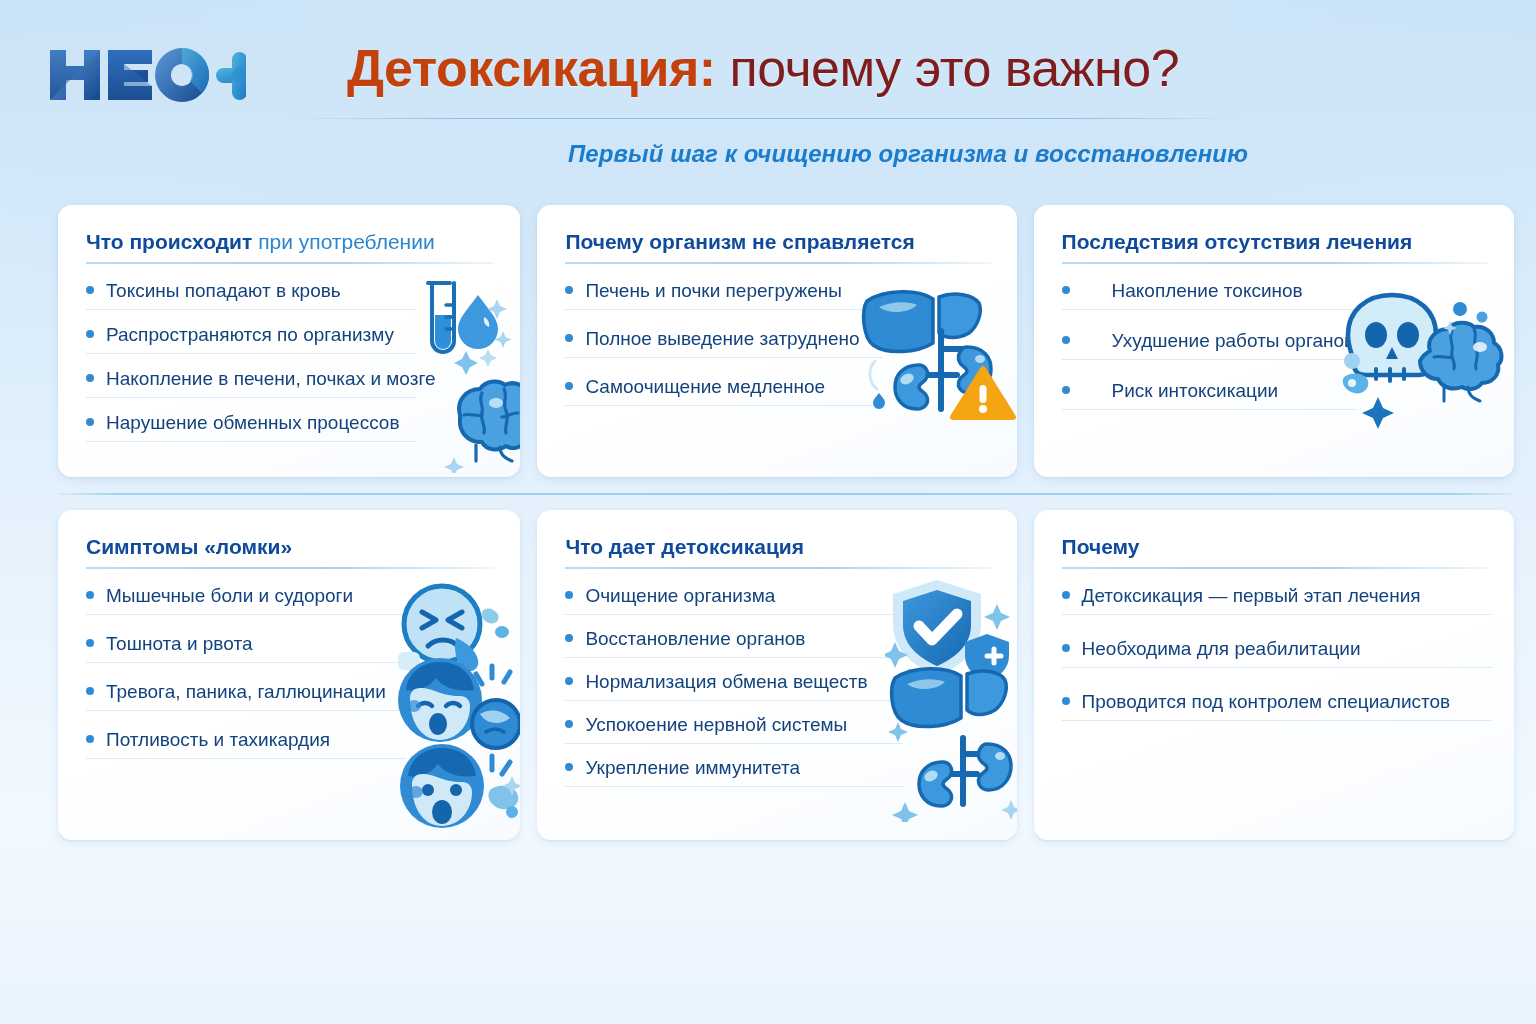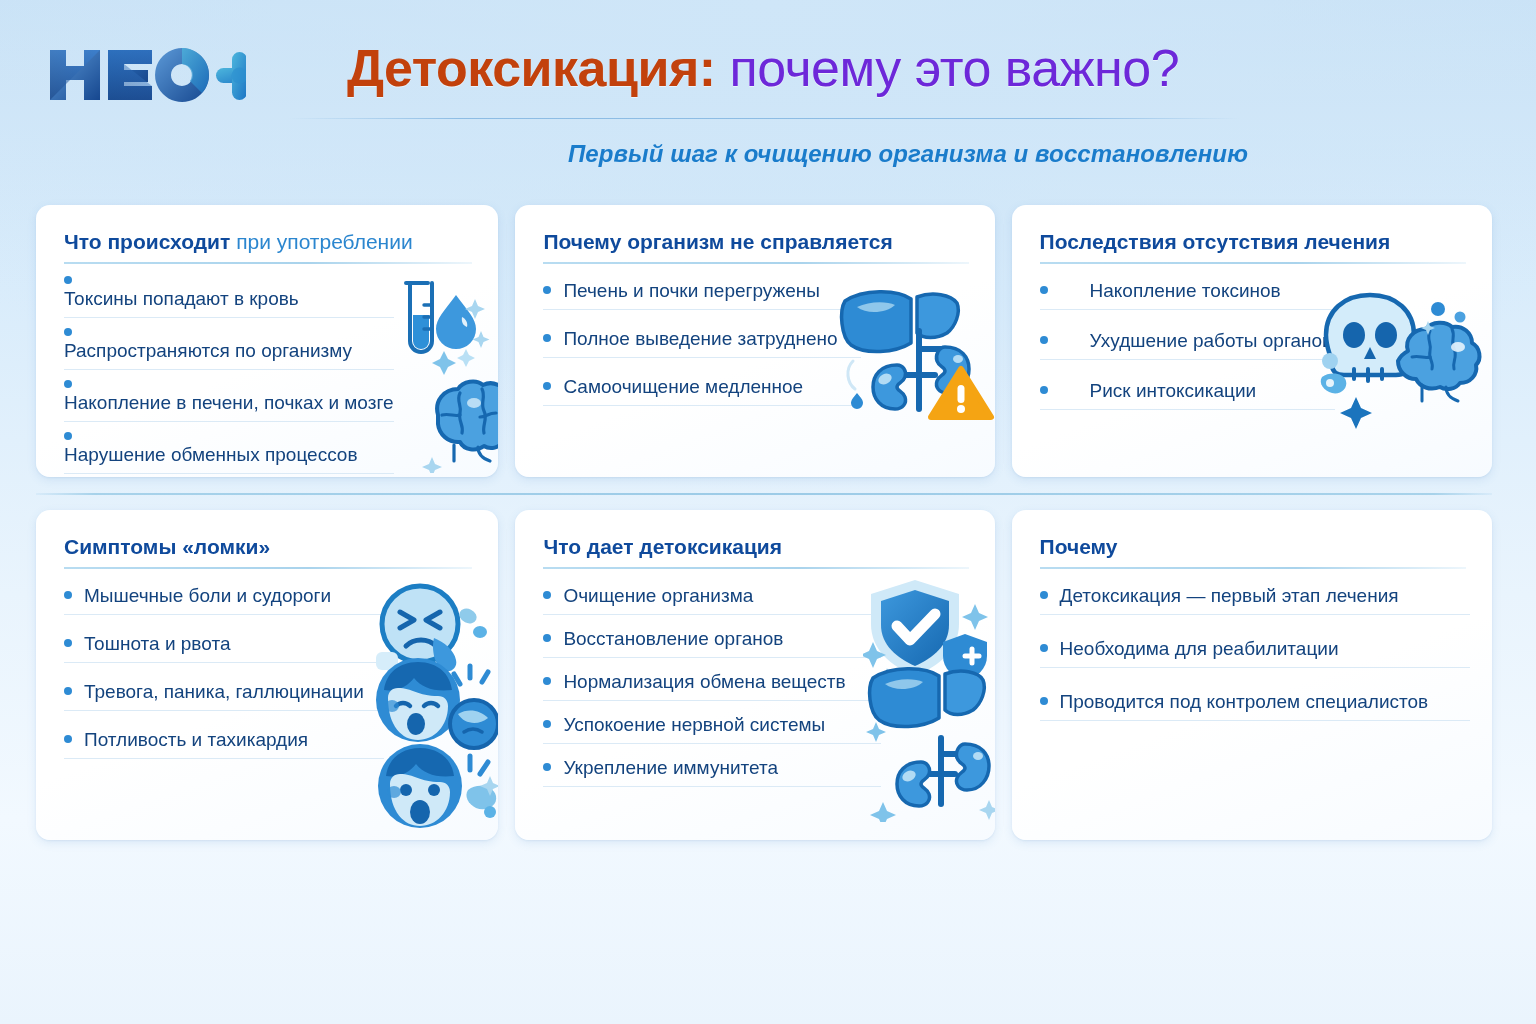--- a/index.html
+++ b/index.html
@@ -28,40 +28,40 @@
   }
   .title {
     font-size:52px; line-height:60px; letter-spacing:-0.5px;
     white-space:nowrap;
   }
   .title .t-bold {
     font-weight:bold; color:#c2410c;
     text-shadow:0 1px 0 rgba(255,255,255,.55);
   }
   .title .t-light {
-    font-weight:normal; color:#6d28d9;
+    font-weight:normal; color:#7f1d1d;
     text-shadow:0 1px 0 rgba(255,255,255,.55);
   }
 
   .title-rule {
     position:absolute; left:288px; top:118px; width:952px; height:1px;
     background:linear-gradient(90deg, rgba(140,190,230,0) 0%, rgba(120,175,222,.75) 18%, rgba(120,175,222,.75) 82%, rgba(140,190,230,0) 100%);
   }
 
   .subtitle {
     position:absolute; left:278px; top:140px; width:970px;
     text-align:right;
     font-style:italic; font-weight:bold;
     font-size:24px; color:#1a7ccb; letter-spacing:.1px;
     white-space:nowrap;
   }
 
   
   .grid {
-    position:absolute; left:36px; top:205px;
+    position:absolute; left:58px; top:205px;
     width:1456px; height:640px;
   }
 
   .row { position:absolute; left:0; width:1456px; display:flex; gap:17px; }
   .row-1 { top:0;   height:272px; }
   .row-2 { top:305px; height:330px; }
 
   .row-divider {
     position:absolute; left:0; top:288px; width:1456px; height:2px;
     background:linear-gradient(90deg, rgba(150,200,235,.15) 0%, #a7d2ea 4%, #9ccbe7 50%, #a7d2ea 96%, rgba(150,200,235,.15) 100%);
@@ -108,21 +108,21 @@
   }
 
   
   .list.sp-a .li { margin-bottom:13px; }
   .list.sp-b .li { margin-bottom:17px; }
   .list.sp-c .li { margin-bottom:19px; }
   .list.sp-d .li { margin-bottom:17px; }
   .list.sp-e .li { margin-bottom:12px; }
   .list.sp-f .li { margin-bottom:22px; }
 
-  .list.w-a .li { width:330px;flex-direction:column; }
+  .list.w-a .li { width:330px; }
   .list.w-b .li { width:318px; }
   .list.w-c .li { width:295px;gap:30px; }
   .list.w-d .li { width:320px; }
   .list.w-e .li { width:338px; }
   .list.w-f .li { width:430px; }
 
   .card-art { position:absolute; pointer-events:none; }
 
   
   svg { display:block; }

